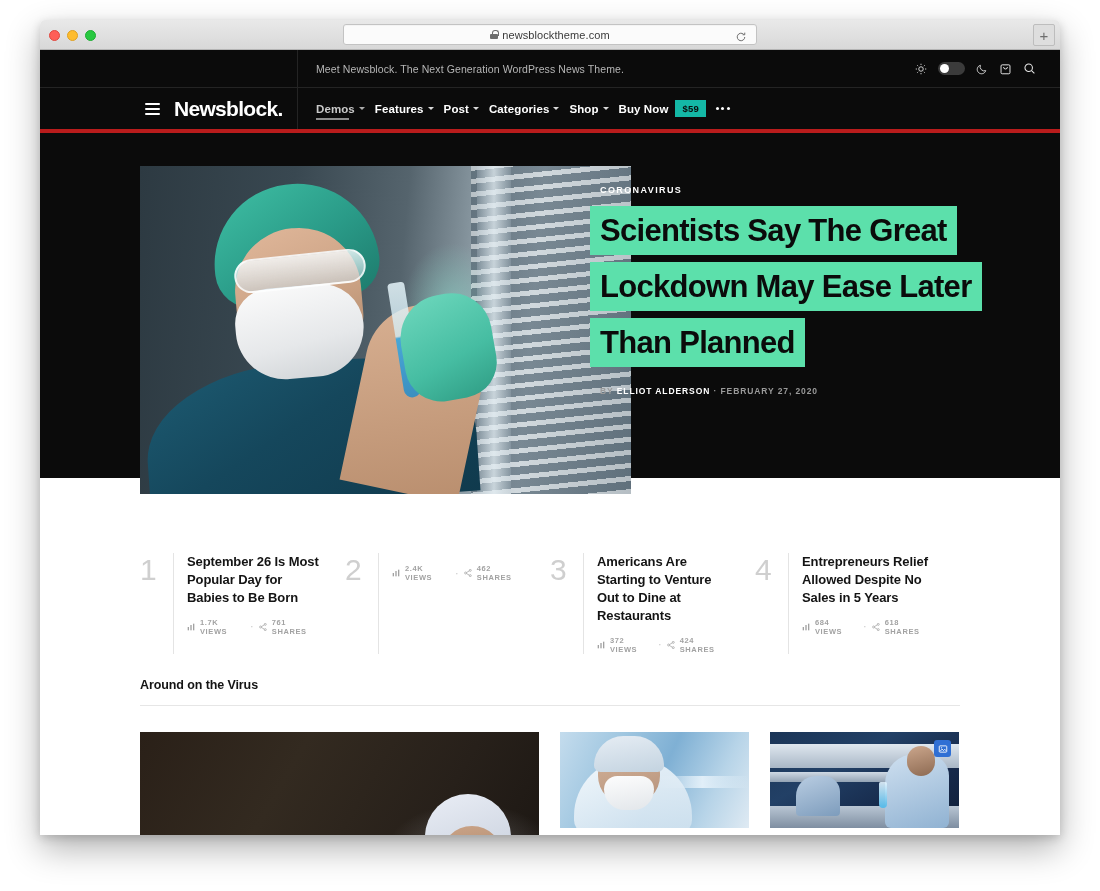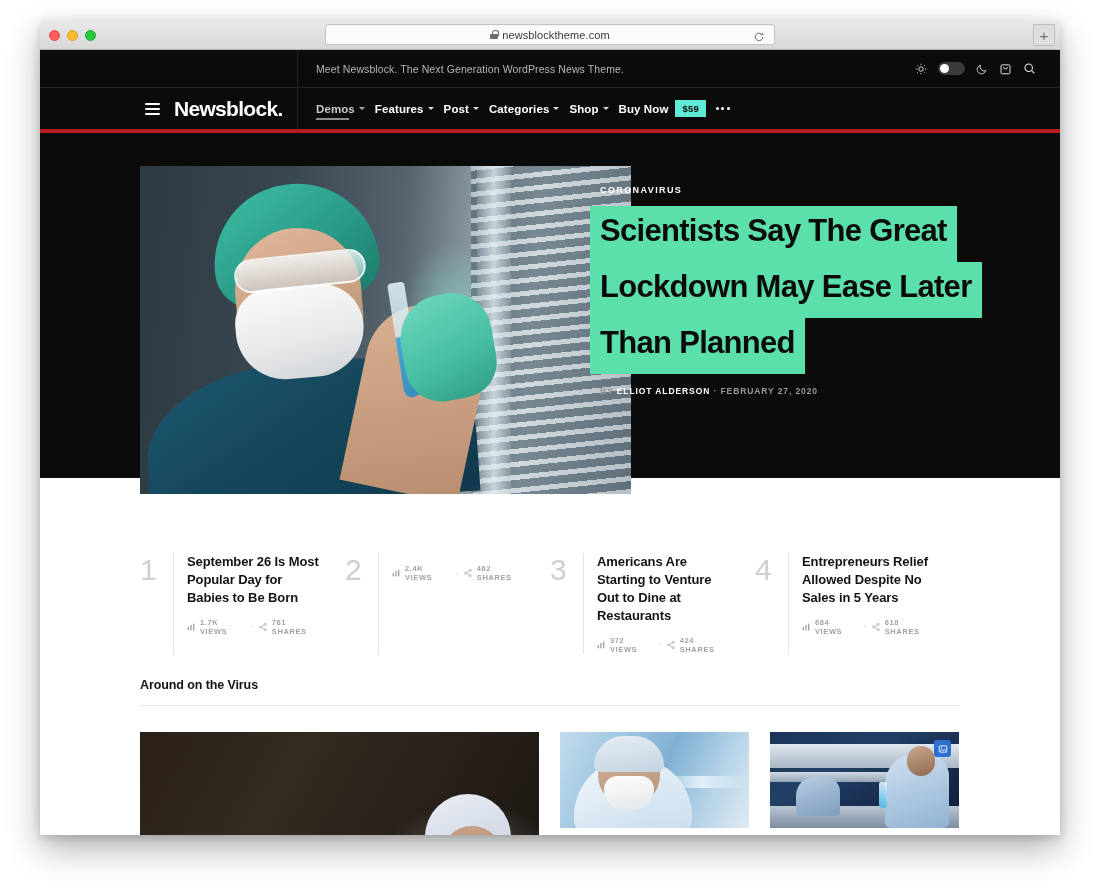--- a/index.html
+++ b/index.html
@@ -39,21 +39,21 @@
     display: flex; gap: 7px;
   }
   .tl { width: 11px; height: 11px; border-radius: 50%; display: block; }
   .tl.red    { background: #ff5f57; border: 1px solid #e14840; }
   .tl.yellow { background: #febc2e; border: 1px solid #dfa123; }
   .tl.green  { background: #28c840; border: 1px solid #1dad32; }
 
   .url-bar {
     position: absolute; left: 50%; top: 4px;
     transform: translateX(-50%);
-    width: 450px; height: 21px;
+    width: 414px; height: 21px;
     background: #fbfbfb;
     border: 1px solid #c3c3c3;
     border-radius: 3px;
     display: flex; align-items: center; justify-content: center;
     box-shadow: inset 0 1px 1px rgba(0,0,0,0.03);
   }
   .url-inner { display: flex; align-items: center; gap: 4px; }
   .lock-ico { width: 8px; height: 9px; position: relative; display: inline-block; }
   .lock-ico::before {
     content: ""; position: absolute; left: 1.5px; top: 0;
@@ -171,21 +171,21 @@
     width: 33px; height: 1.5px; background: #8f8f8f;
   }
   .caret {
     width: 0; height: 0;
     border-left: 3px solid transparent;
     border-right: 3px solid transparent;
     border-top: 3.5px solid currentColor;
     opacity: 0.85;
   }
   .price-badge {
-    background: #5eead4; color: #0b0b0b;
+    background: #14b8a6; color: #0b0b0b;
     font-size: 9.5px; font-weight: 700;
     padding: 3px 7px; margin-left: 3px;
     letter-spacing: 0.2px;
   }
   .dots-more {
     display: flex; gap: 2.5px; align-items: center;
   }
   .dots-more i { width: 3px; height: 3px; background: #ffffff; border-radius: 50%; display: block; }
 
   .hdr-right {
@@ -303,22 +303,22 @@
     padding-left: 10px;
   }
   .hero-title { }
   .hero-title .line {
     display: inline-block;
     background: #5ce0ab;
     color: #0b0b0b;
     font-size: 31px; font-weight: 700;
     letter-spacing: -0.7px;
     line-height: 1.0;
-    padding: 9px 10px 16px 10px;
-    margin-bottom: 0;
+    padding: 9px 10px 9px 10px;
+    margin-bottom: 7px;
   }
   .hero-meta {
     margin-top: 12px; padding-left: 10px;
     font-size: 8.5px; letter-spacing: 0.9px; font-weight: 700;
     color: #9a9a9a;
   }
   .hero-meta .author { color: #ffffff; }
 
   
   .trending {

